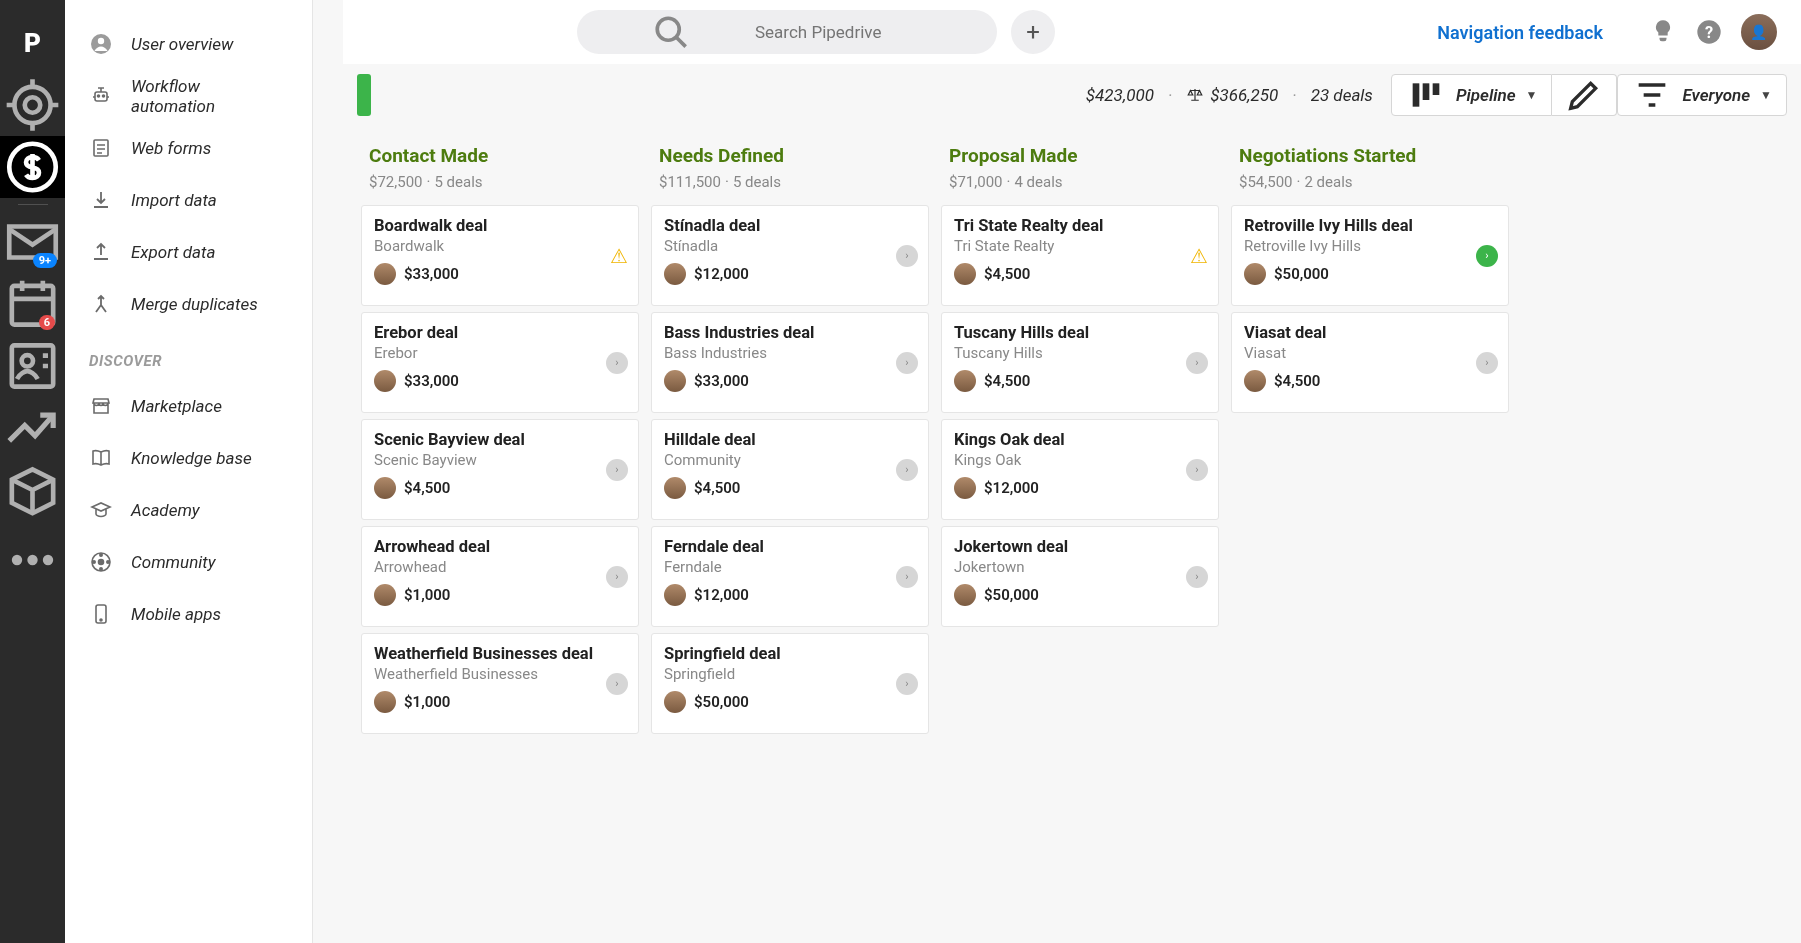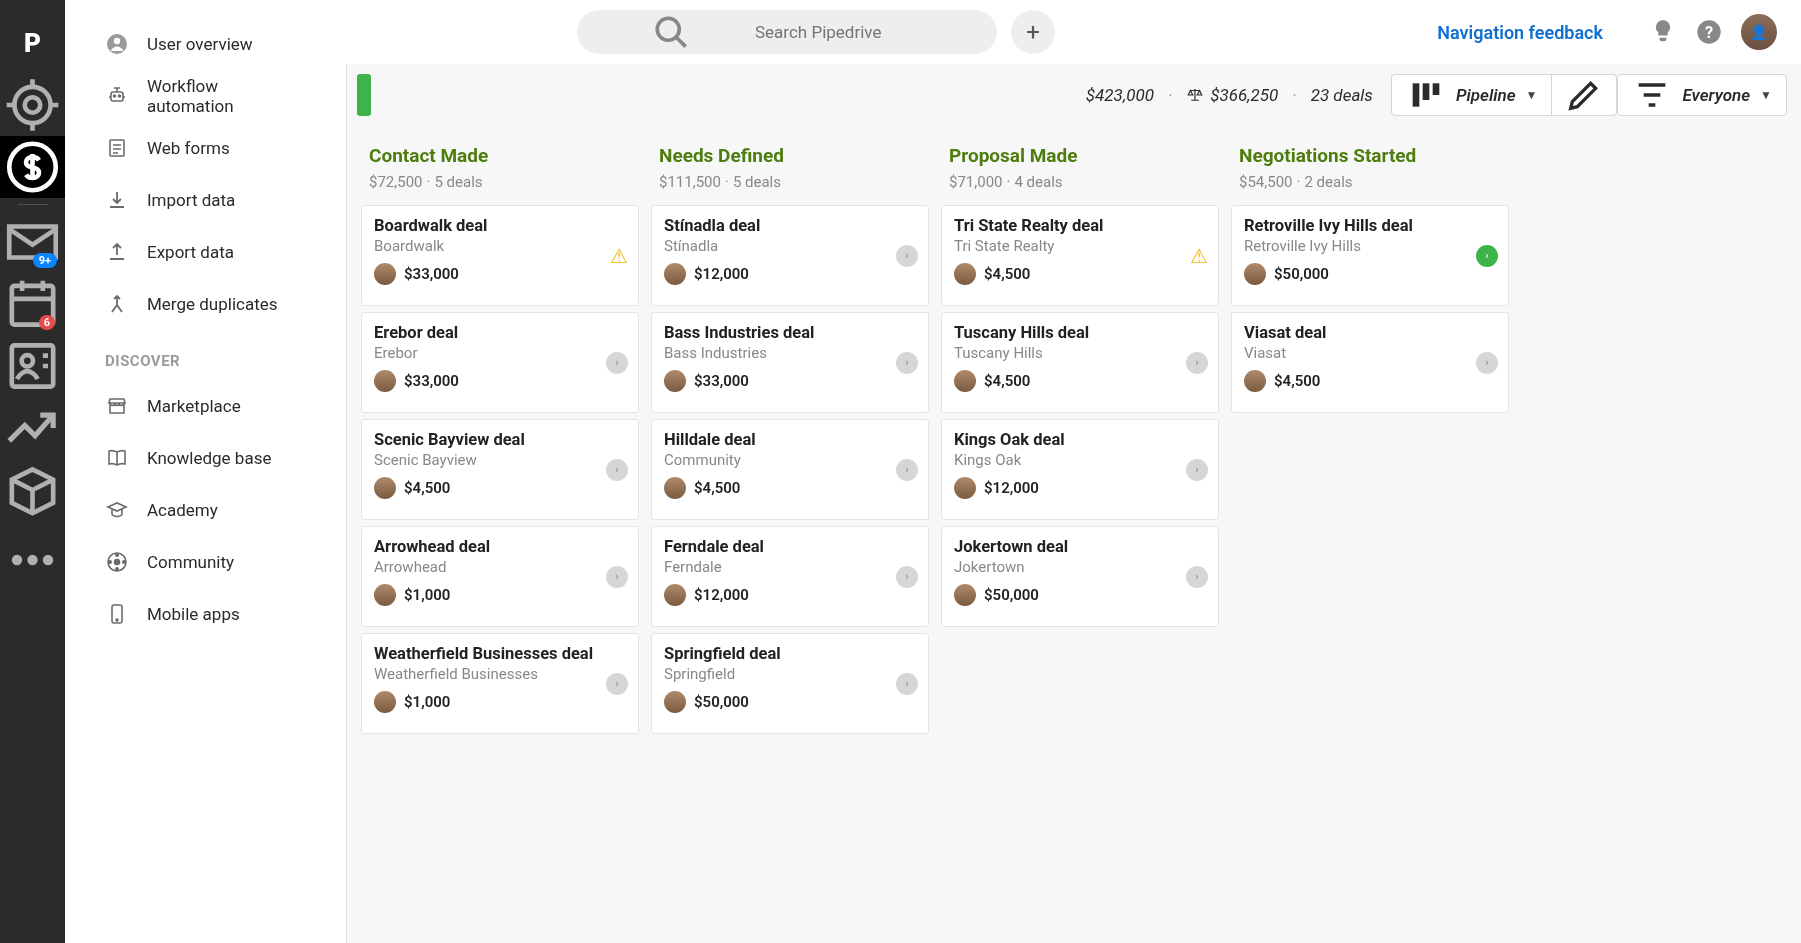--- a/index.html
+++ b/index.html
@@ -9,21 +9,21 @@
 .icon-rail { position: absolute; left: 0; top: 0; width: 65px; height: 100%; background: #2b2b2b; display: flex; flex-direction: column; align-items: center; padding-top: 12px; gap: 0; }
 .icon-rail .rail-item { width: 65px; height: 62px; display: flex; align-items: center; justify-content: center; color: #b0b0b0; cursor: pointer; position: relative; }
 .icon-rail .rail-item.active { background: #000; color: #fff; }
 .icon-rail .rail-item.logo { color: #fff; font-weight: 900; font-size: 26px; }
 .icon-rail .rail-divider { width: 30px; height: 1px; background: #505050; margin: 6px 0; }
 .rail-badge { position: absolute; background: #0a84ff; color: #fff; font-size: 11px; font-weight: 700; padding: 1px 6px; border-radius: 10px; top: 42px; right: 8px; }
 .rail-badge.red { background: #e54b4b; top: 42px; right: 10px; padding: 1px 5px; }
 .rail-more { margin-top: 8px; }
 
 
-.side-menu { position: absolute; left: 65px; top: 0; width: 282px; height: 100%; background: #fff; border-right: 1px solid #e5e5e5; padding: 18px 16px; }
+.side-menu { position: absolute; left: 65px; top: 0; width: 248px; height: 100%; background: #fff; border-right: 1px solid #e5e5e5; padding: 18px 0; font-style: italic; }
 .side-menu .menu-item { display: flex; align-items: center; height: 52px; padding: 0 24px; gap: 18px; cursor: pointer; color: #2b2b2b; font-size: 17px; }
 .side-menu .menu-icon { width: 24px; height: 24px; flex-shrink: 0; color: #6b6b6b; display: flex; align-items: center; justify-content: center; }
 .side-menu .section-label { padding: 22px 24px 10px; font-size: 15px; font-weight: 700; color: #9b9b9b; letter-spacing: 0.5px; }
 
 
 .top-header { position: absolute; left: 343px; top: 0; right: 0; height: 64px; background: #fff; display: flex; align-items: center; padding: 0 24px; }
 .search-box { margin-left: 210px; width: 420px; height: 44px; background: #eeeef0; border-radius: 22px; display: flex; align-items: center; padding: 0 20px; gap: 10px; color: #888; font-size: 17px; }
 .search-box input { border: none; background: transparent; outline: none; font-size: 17px; color: #888; flex: 1; }
 .header-plus { width: 44px; height: 44px; border-radius: 50%; background: #eeeef0; display: flex; align-items: center; justify-content: center; margin-left: 14px; cursor: pointer; font-size: 24px; color: #555; }
 .header-spacer { flex: 1; }

